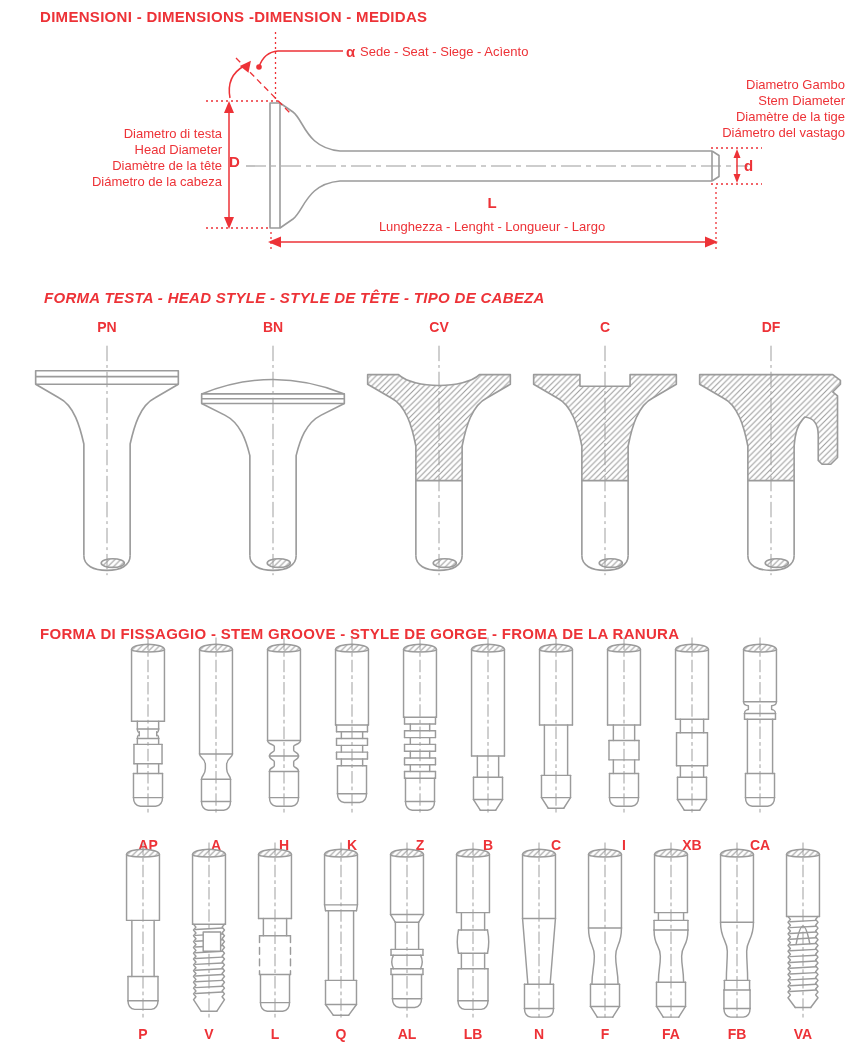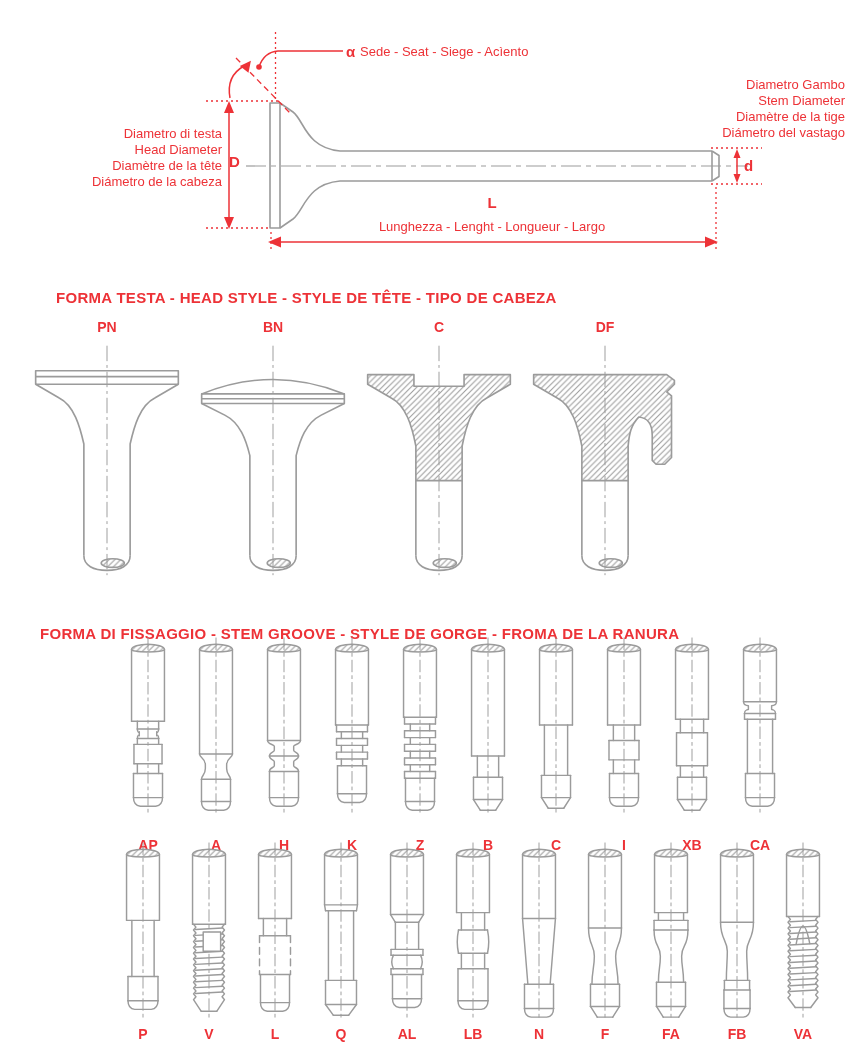--- a/index.html
+++ b/index.html
@@ -1,21 +1,21 @@
 <!DOCTYPE html>
 <html style="--red: #ed3237; --gray: #9b9b9b;"><head>
 <meta charset="utf-8">
 <style>
   :root{ --red:#ed3237; --gray:#9b9b9b; }
   html,body{margin:0;padding:0;background:#fff;}
   .page{position:relative;width:860px;height:1051px;background:#fff;overflow:hidden;
         font-family:"Liberation Sans",sans-serif;}
   h2{position:absolute;margin:0;font:bold 15px/1.25 "Liberation Sans",sans-serif;
      color:var(--red);letter-spacing:.3px;white-space:nowrap;}
-  #t1{left:40px;top:8px;} #t2{left:56px;top:289px;} #t3{left:40px;top:607px;margin-top:18px;}
+  #t1{left:40px;top:8px;} #t2{left:44px;top:289px;font-style:italic;} #t3{left:40px;top:607px;margin-top:18px;}
   #dim-svg{position:absolute;left:0;top:26px;}
   .gl{stroke:var(--gray);fill:none;stroke-width:1.6;stroke-linejoin:round;}
   .cline{stroke-dasharray:20 5 5 5;stroke-width:1.2;}
   .rl{stroke:var(--red);fill:none;stroke-width:1.5;}
   .dot{stroke-dasharray:2 3;stroke-width:1.3;}
   .dsh{stroke-dasharray:6 4;stroke-width:1.3;}
   .rf{fill:var(--red);stroke:none;}
   .t13{font:13px "Liberation Sans",sans-serif;fill:var(--red);}
   .tb{font:bold 15px "Liberation Sans",sans-serif;fill:var(--red);}
   #head-row{position:absolute;left:24px;top:318px;display:flex;}
@@ -34,20 +34,21 @@
 <svg width="0" height="0" style="position:absolute" aria-hidden="true">
   <defs>
     <pattern id="hatch" patternUnits="userSpaceOnUse" width="6" height="6">
       <path d="M-1,7 L7,-1 M-2.5,2.5 L2.5,-2.5 M3.5,8.5 L8.5,3.5" stroke="#9b9b9b" stroke-width="1.1" fill="none"></path>
     </pattern>
   </defs>
 </svg>
 
 <div class="page">
 
+  <h2 id="t1">DIMENSIONI - DIMENSIONS -DIMENSION - MEDIDAS</h2>
 
   <svg id="dim-svg" width="860" height="246" viewBox="0 26 860 246">
     <g class="gl">
       <path d="M246,166 H748" class="cline"></path>
       <rect x="270" y="103" width="10" height="125"></rect>
       <path d="M280,103 L293,112 C304,120 306,148 340,151 L712,151"></path>
       <path d="M280,228 L293,219 C304,211 306,184 340,181 L712,181"></path>
       <path d="M712,151 L712,181"></path>
       <path d="M712,151 L719,155.5 L719,176.5 L712,181"></path>
     </g>
@@ -117,20 +118,33 @@
               <rect x="12" y="58" width="148" height="10"></rect>
               <line x1="12" y1="63" x2="160" y2="63"></line>
               <path d="M12,68 L36,80 C52,88 58,106 62,122 L62,226"></path>
               <path d="M160,68 L136,80 C120,88 114,106 110,122 L110,226"></path>
               <path d="M62,226 C62,236 72,241 86,241 C100,241 110,236 110,226"></path>
               <ellipse cx="92" cy="233.5" rx="12" ry="4.5" fill="url(#hatch)"></ellipse>
             </g>
           </svg></div>
       </div>
       <div class="fig head">
+        <div class="cap">CV</div>
+        <div><svg width="166" height="241" viewBox="0 0 172 250">
+            <g stroke="#9b9b9b" stroke-width="1.7" fill="none" stroke-linejoin="round">
+              <path d="M86,8 V246" stroke-dasharray="16 4 3 4" stroke-width="1"></path>
+              <path fill="url(#hatch)" d="M12,38 L44,38 C60,53 112,53 128,38 L160,38 L160,48 L136,62 C120,70 114,92 110,112 L110,148 L62,148 L62,112 C58,92 52,70 36,62 L12,48 Z"></path>
+              <line x1="62" y1="148" x2="62" y2="226"></line>
+              <line x1="110" y1="148" x2="110" y2="226"></line>
+              <path d="M62,226 C62,236 72,241 86,241 C100,241 110,236 110,226"></path>
+              <ellipse cx="92" cy="233.5" rx="12" ry="4.5" fill="url(#hatch)"></ellipse>
+            </g>
+          </svg></div>
+      </div>
+      <div class="fig head">
         <div class="cap">C</div>
         <div><svg width="166" height="241" viewBox="0 0 172 250">
             <g stroke="#9b9b9b" stroke-width="1.7" fill="none" stroke-linejoin="round">
               <path d="M86,8 V246" stroke-dasharray="16 4 3 4" stroke-width="1"></path>
               <path fill="url(#hatch)" d="M12,38 L60,38 L60,50 L112,50 L112,38 L160,38 L160,48 L136,62 C120,70 114,92 110,112 L110,148 L62,148 L62,112 C58,92 52,70 36,62 L12,48 Z"></path>
               <line x1="62" y1="148" x2="62" y2="226"></line>
               <line x1="110" y1="148" x2="110" y2="226"></line>
               <path d="M62,226 C62,236 72,241 86,241 C100,241 110,236 110,226"></path>
               <ellipse cx="92" cy="233.5" rx="12" ry="4.5" fill="url(#hatch)"></ellipse>
             </g>

